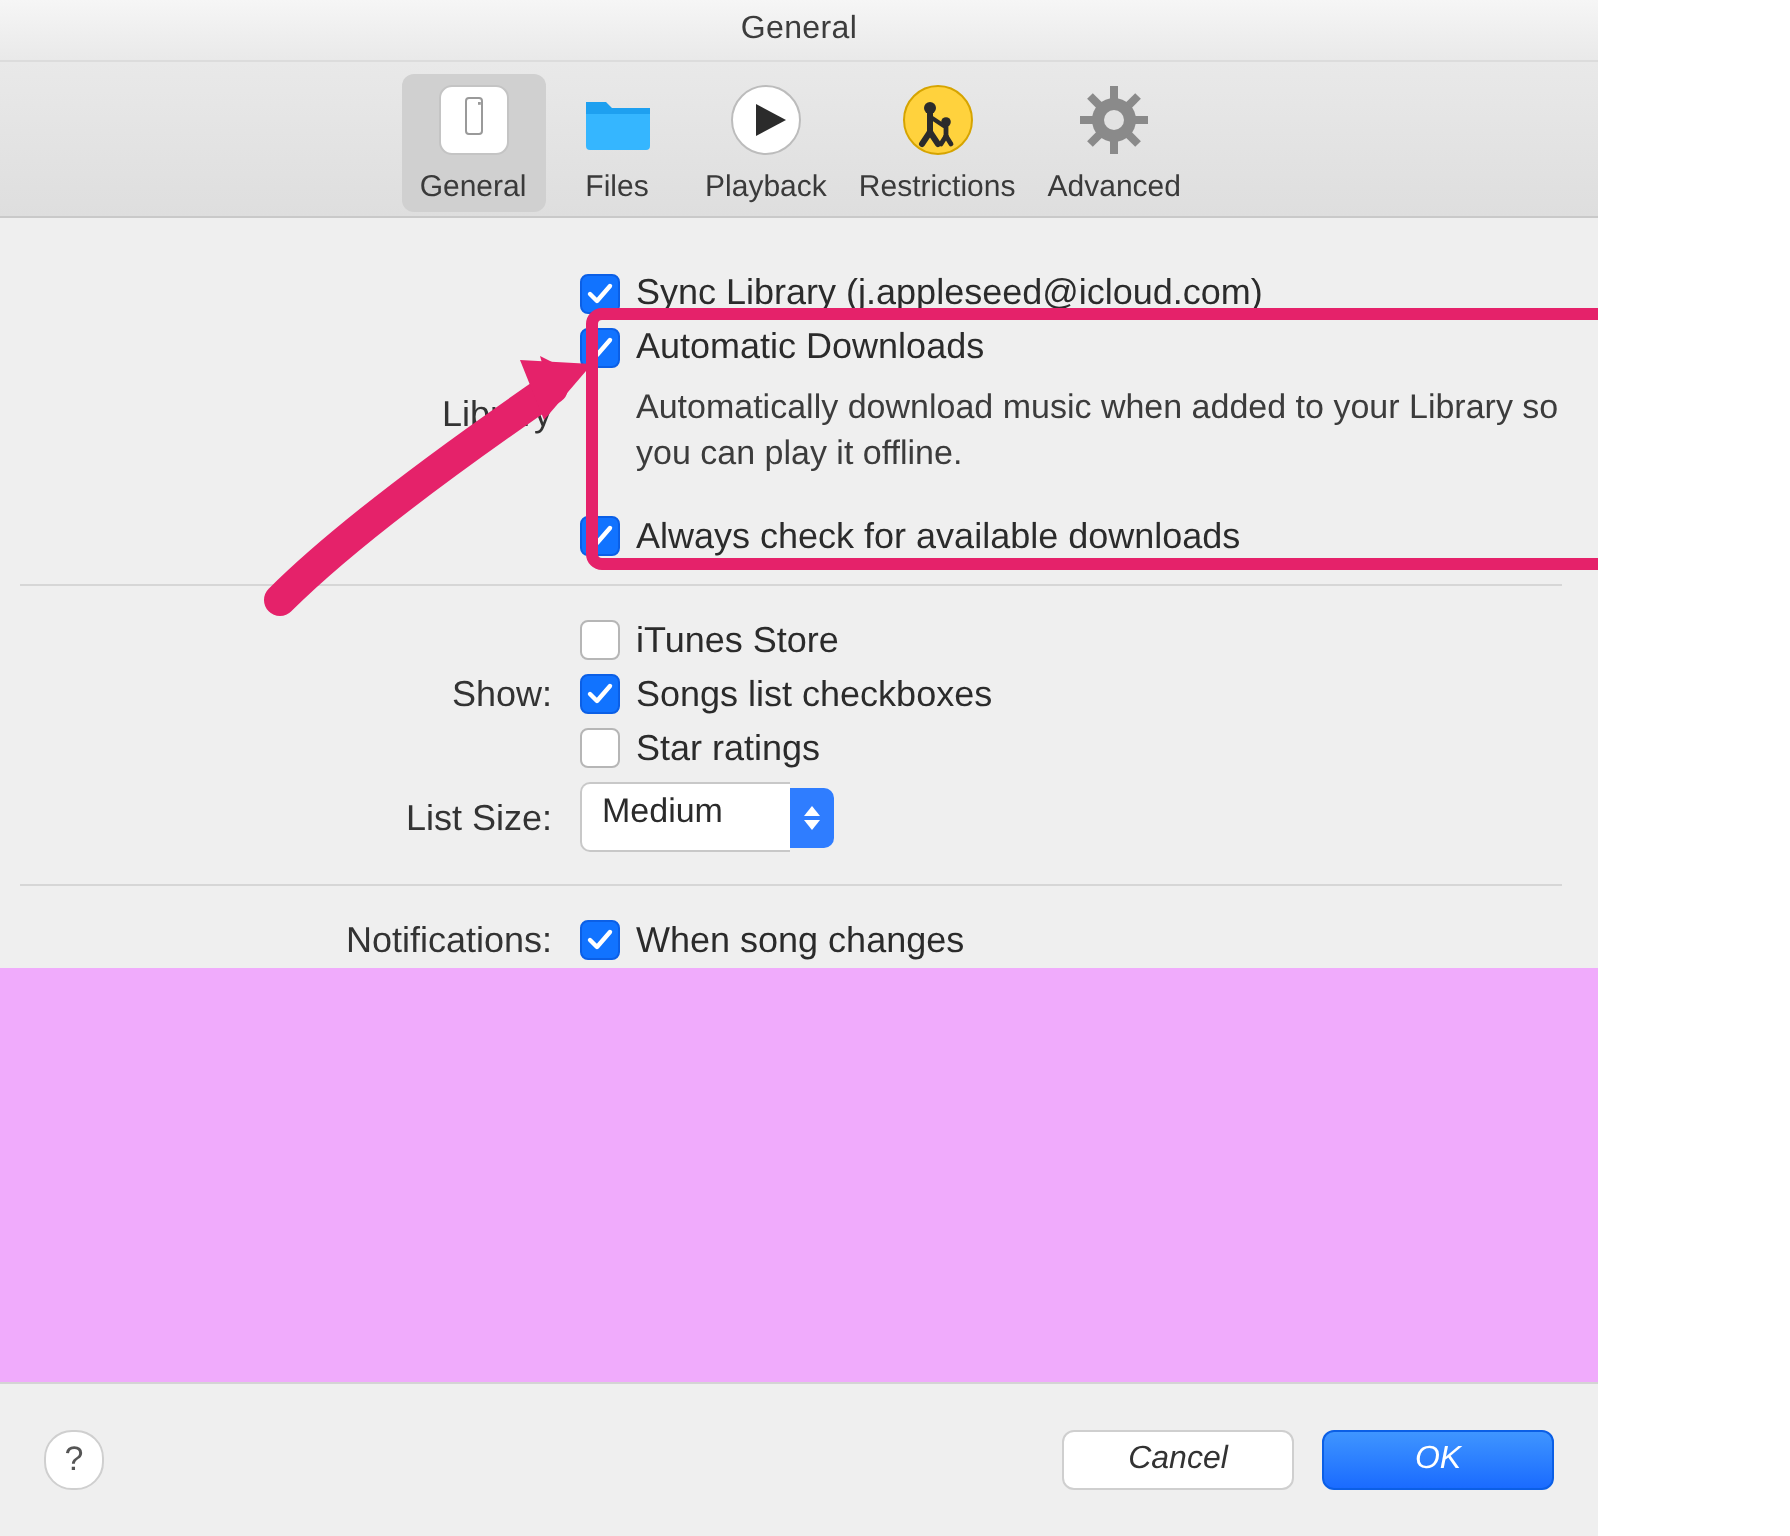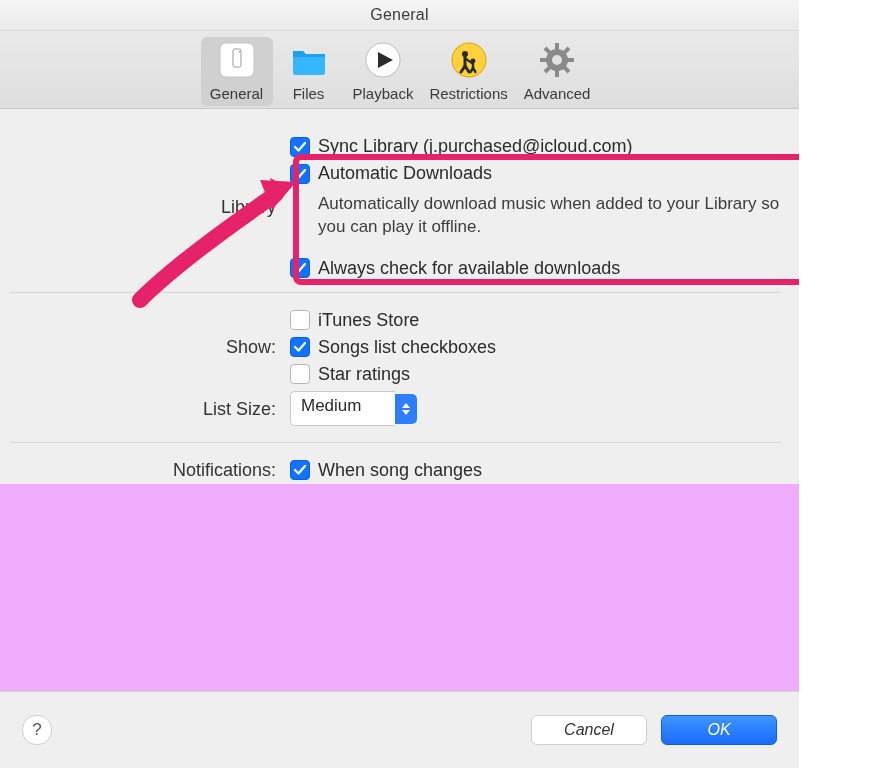--- a/index.html
+++ b/index.html
@@ -125,21 +125,21 @@
 
     <div class="row">
       <div class="col-left">Library</div>
       <div class="col-right">
         <div class="chk-line">
           <div class="chk on">
             <svg width="14" height="14" viewBox="0 0 14 14">
                 <polyline points="2,7 5.5,10.5 12,3" fill="none" stroke="#fff" stroke-width="2.2" stroke-linecap="round" stroke-linejoin="round"></polyline>
               </svg>
           </div>
-          <span class="chk-label">Sync Library (j.purchased@icloud.com)</span>
+          <span class="chk-label">Sync Library (j.appleseed@icloud.com)</span>
         </div>
 
         <div class="chk-line">
           <div class="chk on">
             <svg width="14" height="14" viewBox="0 0 14 14">
                 <polyline points="2,7 5.5,10.5 12,3" fill="none" stroke="#fff" stroke-width="2.2" stroke-linecap="round" stroke-linejoin="round"></polyline>
               </svg>
           </div>
           <span class="chk-label">Automatic Downloads</span>
         </div>

